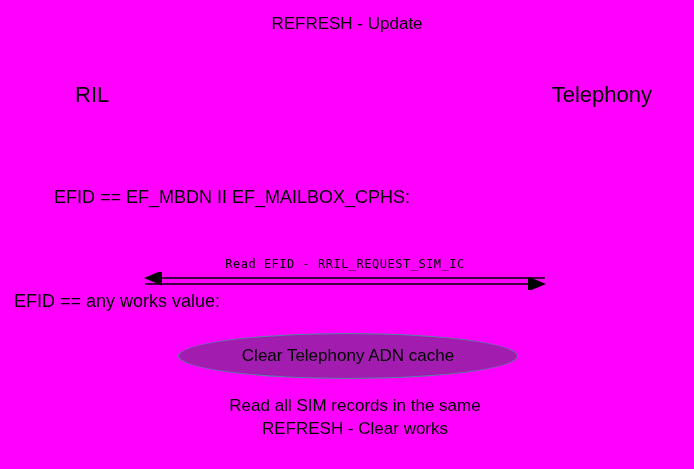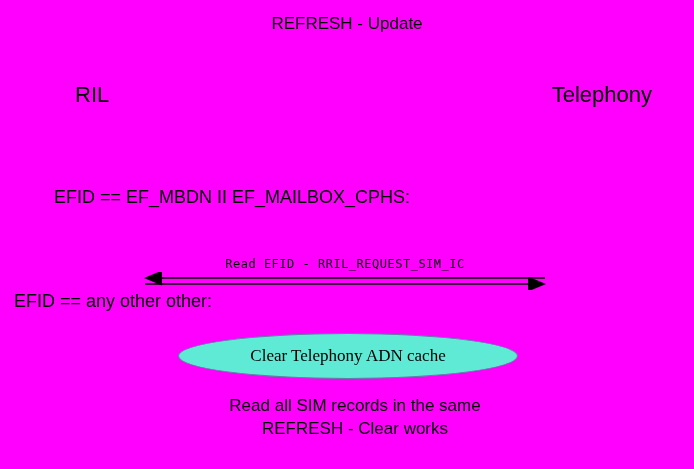--- a/index.html
+++ b/index.html
@@ -52,28 +52,27 @@
     font-size: 18px;
   }
   .condition-1 { top: 187px; margin-left: 40px; }
   .condition-2 { top: 291px; }
   .ellipse {
     position: absolute;
     left: 178px;
     top: 333px;
     width: 340px;
     height: 46px;
-    background: #5eead4;
+    background: #a21caf;
     border: 1px solid #5b7fa6;
     border-radius: 50%;
     display: flex;
     align-items: center;
     justify-content: center;
     font-size: 17px;
-    font-family: Liberation Serif, serif;
   }
   .note {
     position: absolute;
     top: 394px;
     left: 16px;
     right: 0;
     text-align: center;
     font-size: 17px;
     line-height: 23px;
   }
@@ -101,21 +100,21 @@
         </marker>
         <marker id="arrR2" markerWidth="12" markerHeight="10" refX="10" refY="5" orient="auto">
           <path d="M0,0 L12,5 L0,10 Z" fill="#000000"></path>
         </marker>
       </defs>
       <line x1="12" y1="6" x2="410" y2="6" stroke="#000000" stroke-width="1.5" marker-start="url(#arrL2)"></line>
       <line x1="10" y1="12" x2="408" y2="12" stroke="#000000" stroke-width="1.5" marker-end="url(#arrR2)"></line>
     </svg>
   </div>
 
-  <div class="condition condition-2">EFID == any other other:</div>
+  <div class="condition condition-2">EFID == any works value:</div>
 
   <div class="ellipse">
     <span>Clear Telephony ADN cache</span>
   </div>
 
   <div class="note">
     <div>Read all SIM records in the same</div>
     <div>REFRESH - Clear works</div>
   </div>
 

